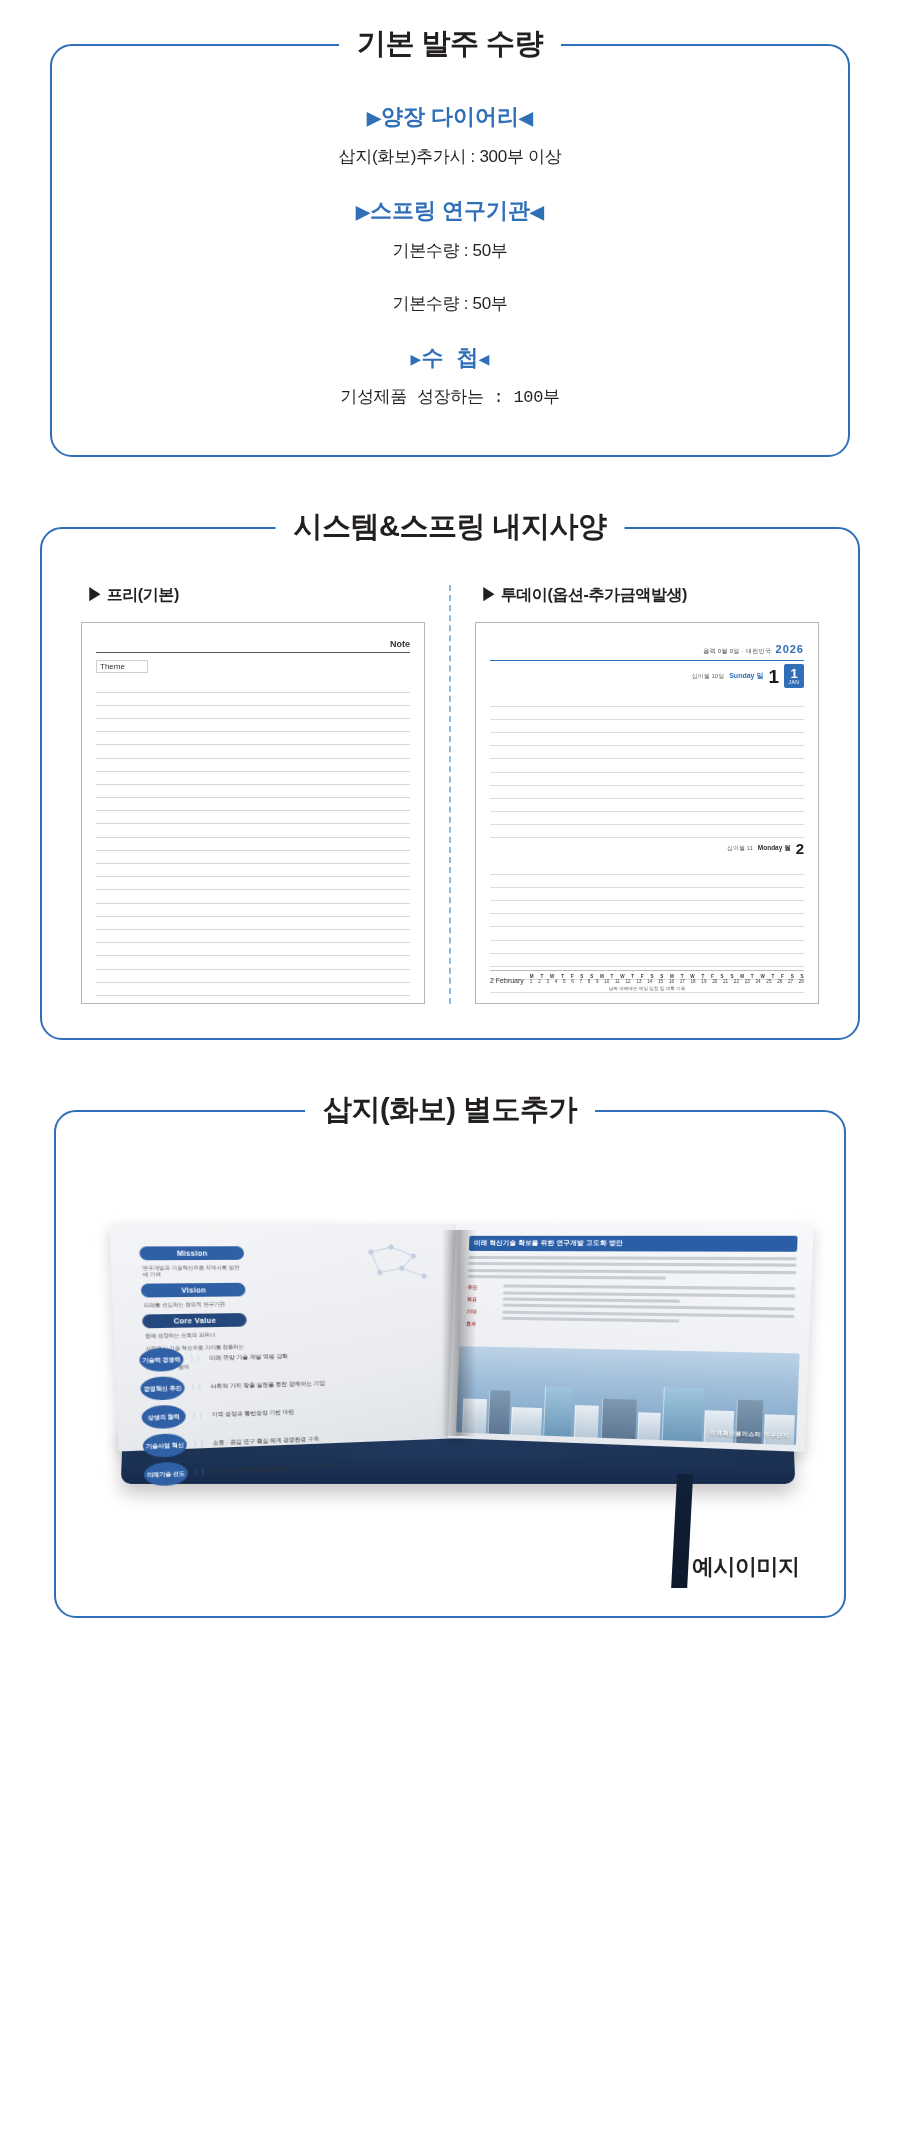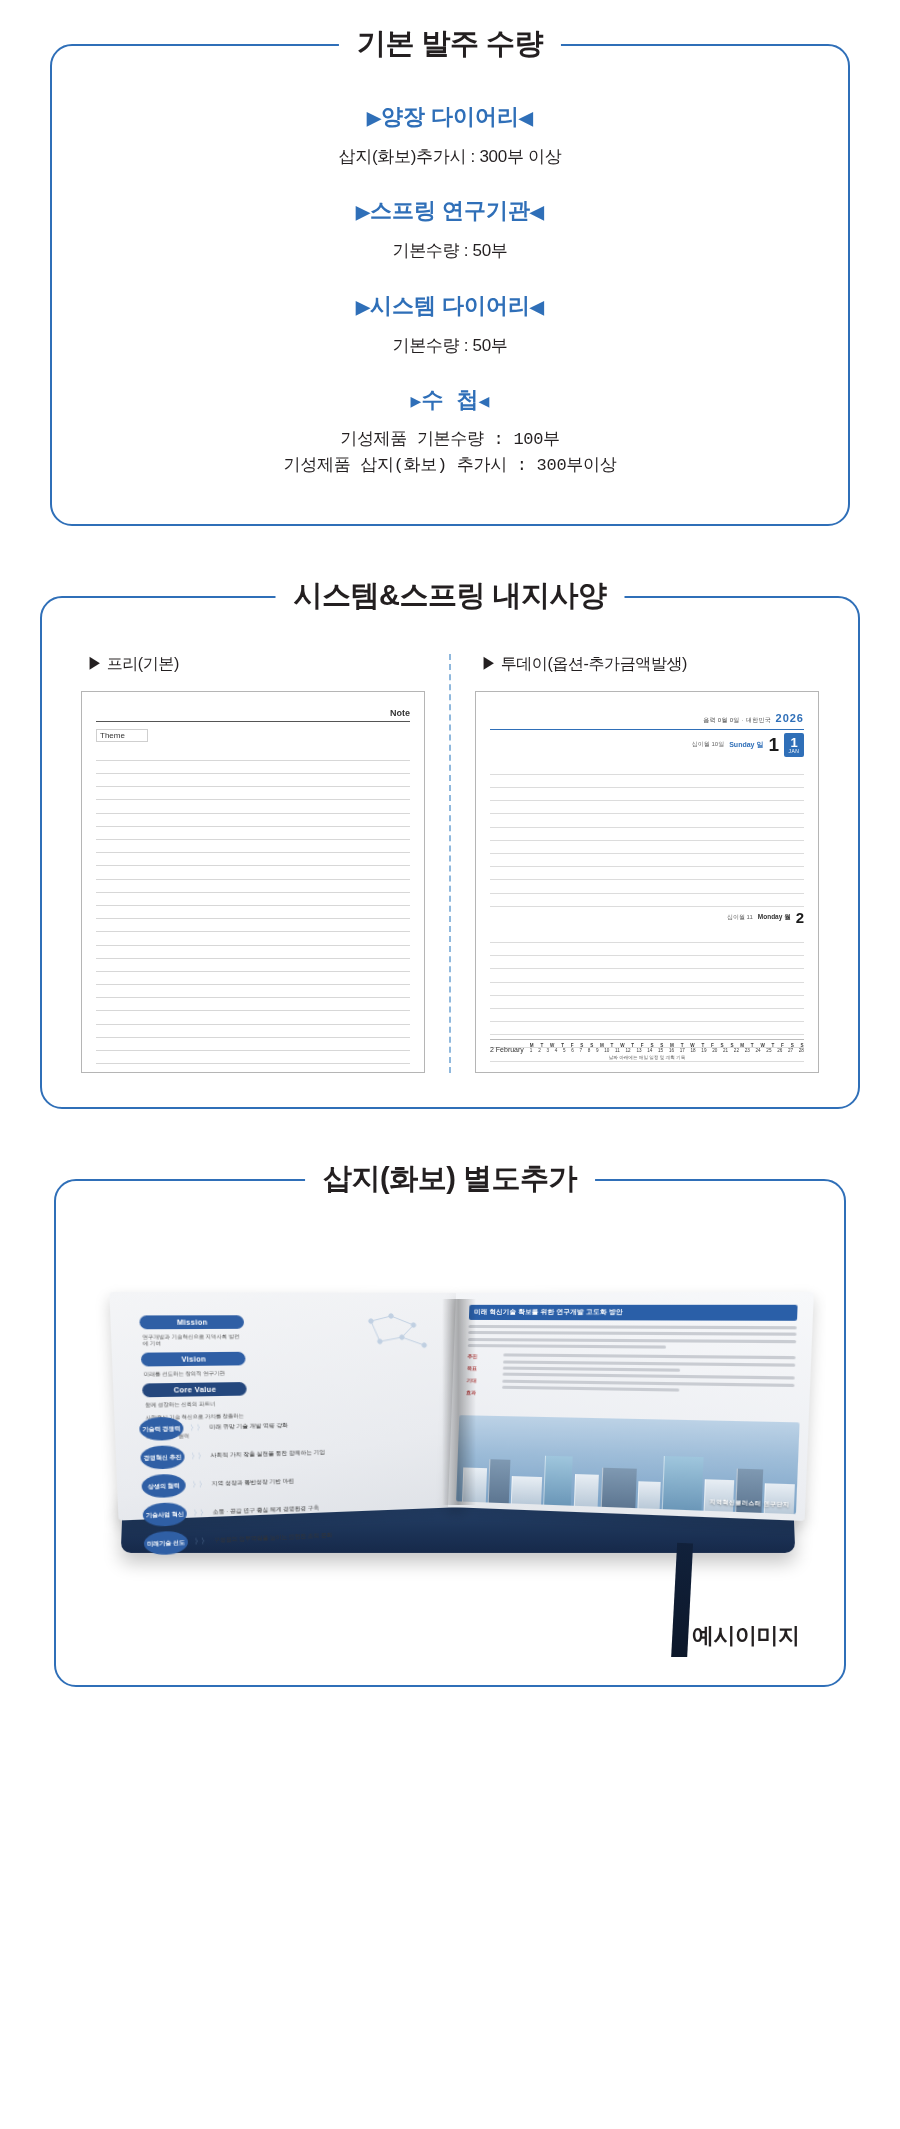--- a/index.html
+++ b/index.html
@@ -86,21 +86,21 @@
     box-sizing: border-box;
   }
   .inner-divider {
     width: 0;
     border-left: 2px dashed #8fb8dd;
     align-self: stretch;
     margin: 0 10px;
   }
   .col-label {
     font-size: 16px;
-    font-weight: normal;
+    font-weight: bold;
     color: #231f20;
     margin: 0 0 16px 6px;
     letter-spacing: -0.4px;
   }
   .page-box {
     border: 1px solid #b5b5b5;
     background: #fff;
     height: 382px;
     box-sizing: border-box;
     padding: 16px 14px 10px 14px;
@@ -487,32 +487,28 @@
     </div>
 
     <div class="group">
       <div class="group-head">
         <span class="tri">▶</span><span>스프링 연구기관</span><span class="tri">◀</span>
       </div>
       <div class="group-line">기본수량 : 50부</div>
     </div>
 
     <div class="group">
-      <div class="group-head">
-        <span class="tri">▶</span><span>시스템 다이어리</span><span class="tri">◀</span>
-      </div>
       <div class="group-line">기본수량 : 50부</div>
     </div>
 
     <div class="group">
       <div class="group-head">
         <span class="tri">▶</span><span>수 첩</span><span class="tri">◀</span>
       </div>
-      <div class="group-line">기성제품 기본수량 : 100부</div>
-      <div class="group-line">기성제품 삽지(화보) 추가시  :  300부이상</div>
+      <div class="group-line">기성제품 성장하는 : 100부</div>
     </div>
   </div>
 
   <div class="section" id="sec-inner">
     <div class="section-title">시스템&amp;스프링 내지사양</div>
 
     <div class="inner-wrap">
 
       <div class="inner-col">
         <div class="col-label">▶ 프리(기본)</div>

